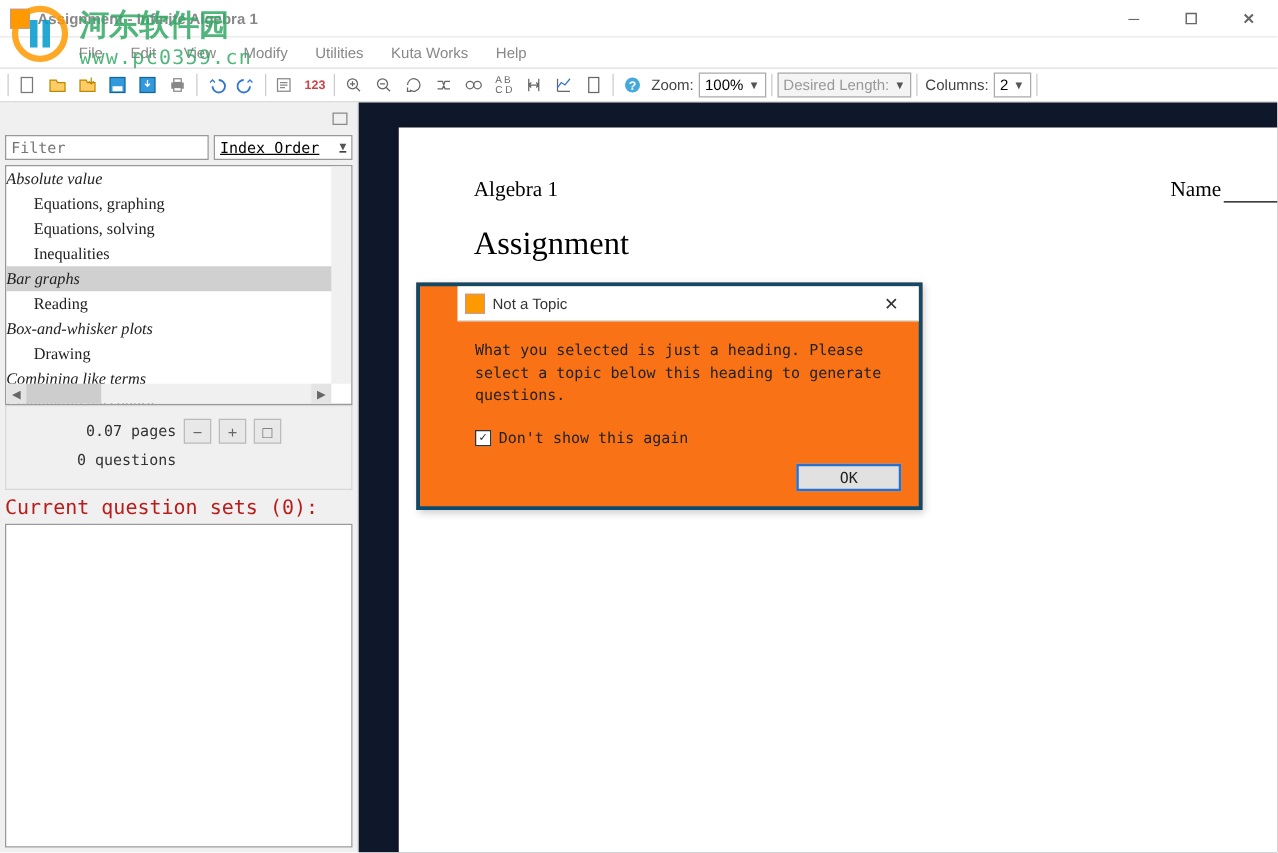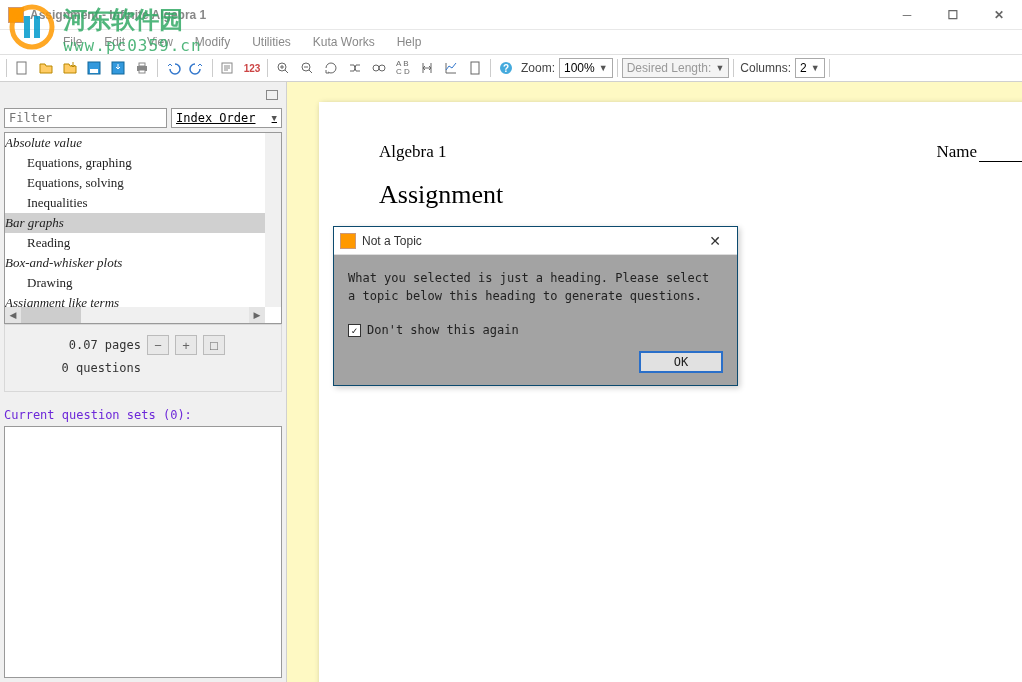--- a/index.html
+++ b/index.html
@@ -42,32 +42,32 @@
 .topic-scroll-h { position: absolute; bottom: 0; left: 0; right: 16px; height: 16px; background: #f0f0f0; display: flex; }
 .topic-scroll-v { position: absolute; top: 0; right: 0; bottom: 16px; width: 16px; background: #f0f0f0; }
 .scroll-arrow { width: 16px; height: 16px; background: #e4e4e4; display: flex; align-items: center; justify-content: center; font-size: 9px; color: #666; }
 .scroll-thumb { background: #cdcdcd; }
 
 .stats-box { background: #f0f0f0; border: 1px solid #d8d8d8; padding: 10px 8px; }
 .stat-row { display: flex; align-items: center; gap: 6px; margin-bottom: 6px; }
 .stat-text { font-family: monospace; font-size: 12px; color: #333; text-align: right; flex: 0 0 128px; }
 .stat-btn { width: 22px; height: 20px; background: #e8e8e8; border: 1px solid #bbb; display: flex; align-items: center; justify-content: center; font-size: 13px; color: #666; }
 
-.cqs-label { font-family: monospace; font-size: 12px; color: #6d28d9; margin: 16px 0 4px 0; }
+.cqs-label { font-family: monospace; font-size: 16px; color: #b91c1c; margin: 4px 0 4px 0; }
 .cqs-box { background: #fff; border: 1px solid #999; flex: 1; }
 
-.canvas { flex: 1; background: #fef9c3; position: relative; overflow: hidden; }
+.canvas { flex: 1; background: #0f172a; position: relative; overflow: hidden; }
 .page { position: absolute; left: 32px; top: 20px; width: 960px; background: #fff; box-shadow: 2px 2px 6px rgba(0,0,0,0.3); padding: 40px 60px; height: 900px; }
 .pg-hdr1 { display: flex; justify-content: space-between; font-family: "Times New Roman", serif; font-size: 17px; margin-bottom: 18px; }
 .pg-hdr1 .namefield { display: flex; align-items: flex-end; }
 .pg-hdr1 .line { border-bottom: 1px solid #000; width: 240px; display: inline-block; margin-left: 2px; }
 .pg-title-row { display: flex; justify-content: space-between; align-items: flex-end; }
 .pg-title { font-family: "Times New Roman", serif; font-size: 26px; }
 
-.dialog { position: absolute; left: 333px; top: 226px; width: 405px; background: #a3a3a3; border: 1px solid #0c4a6e; box-shadow: 2px 2px 6px rgba(0,0,0,0.2); }
+.dialog { position: absolute; left: 333px; top: 226px; width: 405px; background: #f97316; border: 3px solid #0c4a6e; box-shadow: 2px 2px 6px rgba(0,0,0,0.2); padding-left: 30px; }
 .dlg-title { height: 28px; background: #fff; display: flex; align-items: center; padding: 0 6px; border-bottom: 1px solid #ddd; }
 .dlg-icon { width: 16px; height: 16px; background: #f90; border: 1px solid #c97; margin-right: 6px; }
 .dlg-titletext { flex: 1; font-size: 12px; color: #333; }
 .dlg-close { width: 32px; height: 22px; display: flex; align-items: center; justify-content: center; color: #333; font-size: 14px; }
 .dlg-body { padding: 14px 14px 12px 14px; font-family: monospace; font-size: 12px; color: #222; }
 .dlg-msg { margin-bottom: 18px; line-height: 1.5; }
 .dlg-check { display: flex; align-items: center; gap: 6px; margin-bottom: 14px; }
 .dlg-check .cb { width: 13px; height: 13px; border: 1px solid #333; display: flex; align-items: center; justify-content: center; font-size: 10px; background: #fff; }
 .dlg-btns { display: flex; justify-content: flex-end; }
 .dlg-btn { width: 84px; height: 22px; background: #e1e1e1; border: 2px solid #2a6fc9; font-family: monospace; font-size: 12px; display: flex; align-items: center; justify-content: center; }
@@ -247,21 +247,21 @@
     <div class="topic-list">
       <div class="topic-inner">
         <div class="topic-item heading">Absolute value</div>
         <div class="topic-item sub">Equations, graphing</div>
         <div class="topic-item sub">Equations, solving</div>
         <div class="topic-item sub">Inequalities</div>
         <div class="topic-item heading selected">Bar graphs</div>
         <div class="topic-item sub">Reading</div>
         <div class="topic-item heading">Box-and-whisker plots</div>
         <div class="topic-item sub">Drawing</div>
-        <div class="topic-item heading">Assignment like terms</div>
+        <div class="topic-item heading">Combining like terms</div>
         <div class="topic-item heading">Completing the square</div>
       </div>
       <div class="topic-scroll-h">
         <div class="scroll-arrow">◀</div>
           <div class="scroll-thumb" style="flex:0 0 60px"></div>
           <div style="flex:1"></div>
           <div class="scroll-arrow">▶</div>
       </div>
       <div class="topic-scroll-v"></div>
     </div>

